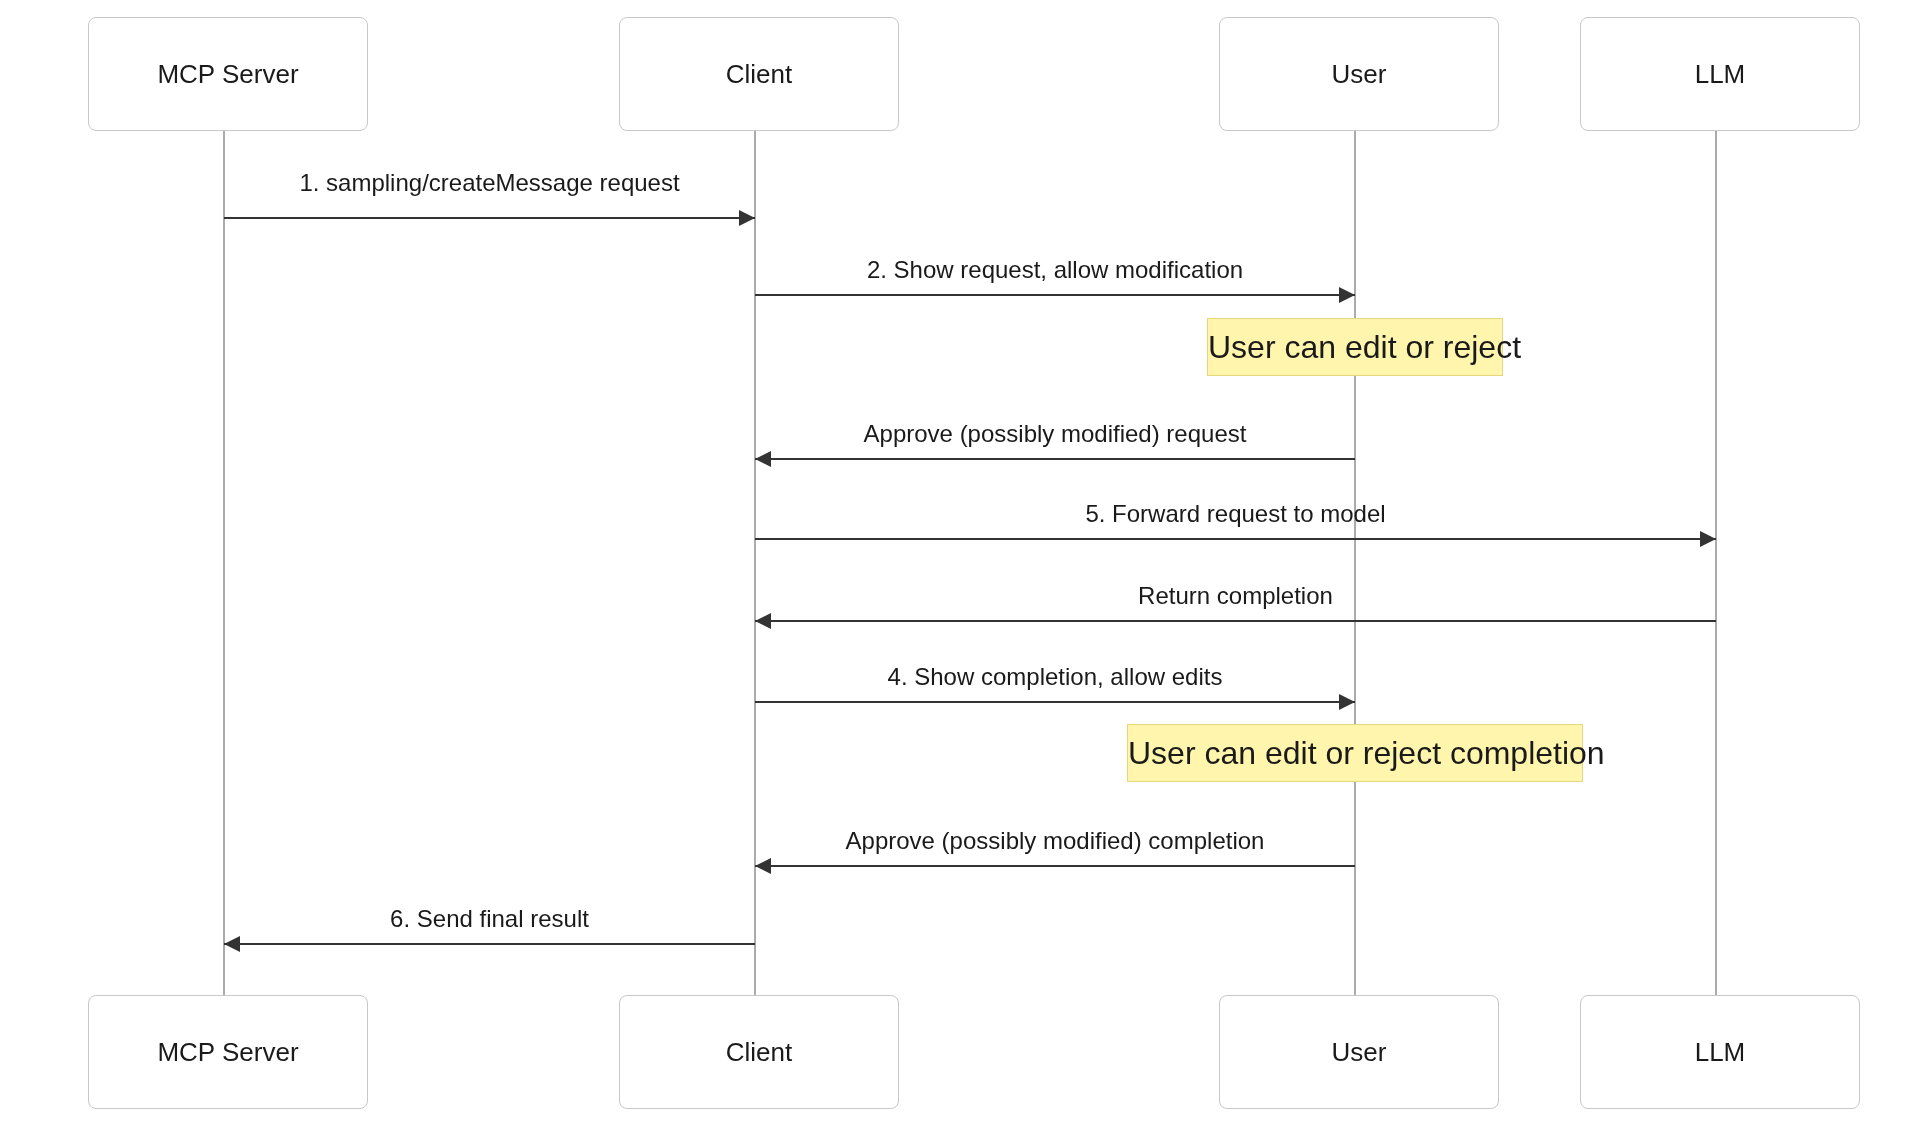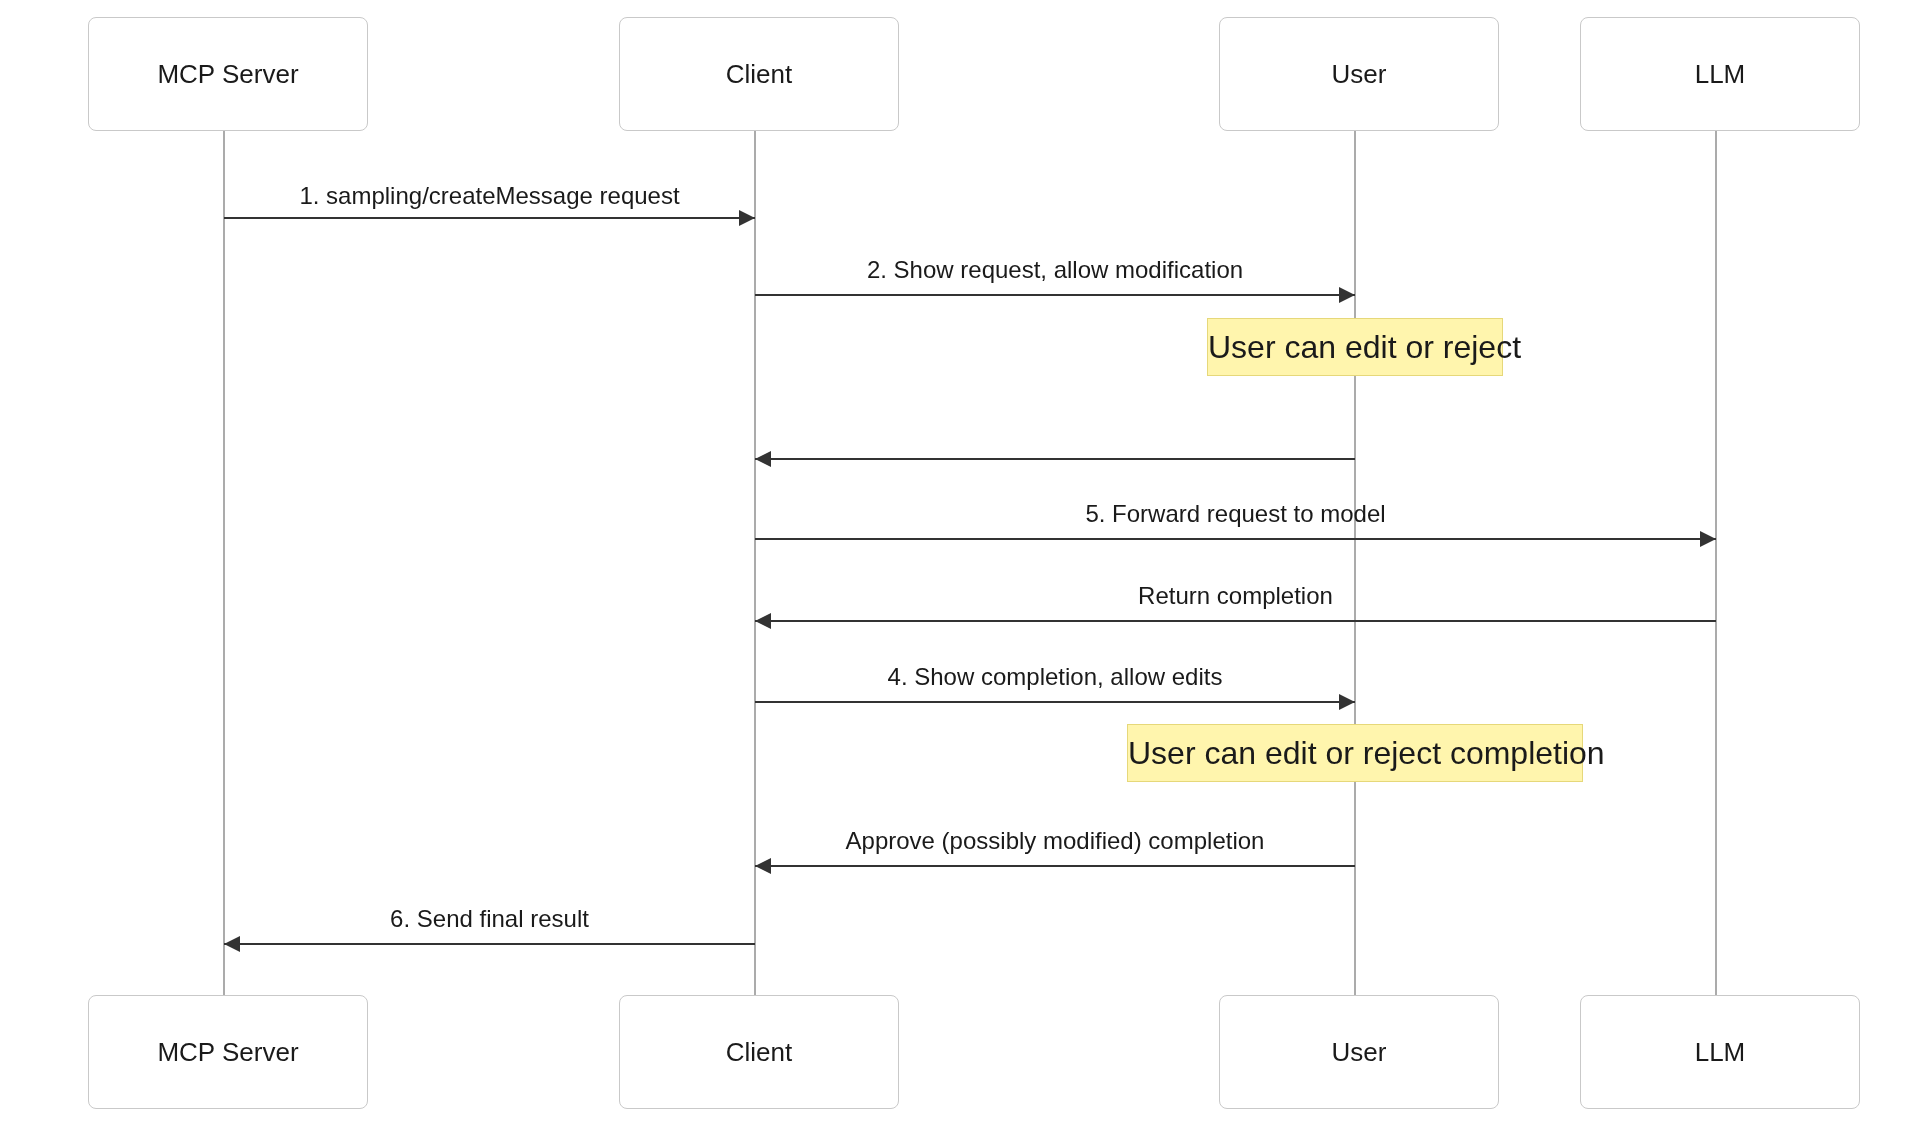--- a/index.html
+++ b/index.html
@@ -105,28 +105,29 @@
     <div class="actor-box" style="left: 1580px; top: 17px;">
       <span>LLM</span>
     </div>
     <div class="actor-box" style="left: 1580px; top: 995px;">
       <span>LLM</span>
     </div>
     <div class="lifeline" style="left: 1715px; top: 131px; height: 864px;"></div>
     <div class="msg-line" style="left: 224px; width: 531px; top: 217px;">
       <span class="arrowhead right"></span>
     </div>
-    <div class="msg-label" style="left: 489.5px; top: 182px;">1. sampling/createMessage request</div>
+    <div class="msg-label" style="left: 489.5px; top: 169px;">1. sampling/createMessage request</div>
     <div class="msg-line" style="left: 755px; width: 600px; top: 294px;">
       <span class="arrowhead right"></span>
     </div>
     <div class="msg-label" style="left: 1055px; top: 256px; text-align: center;">2. Show request, allow modification</div>
     <div class="msg-line" style="left: 755px; width: 600px; top: 458px;">
       <span class="arrowhead left"></span>
     </div>
+    <div class="msg-label" style="left: 1055px; top: 420px;">Approve (possibly modified) request</div>
     <div class="msg-line" style="left: 755px; width: 961px; top: 538px;">
       <span class="arrowhead right"></span>
     </div>
     <div class="msg-label" style="left: 1235.5px; top: 500px;">5. Forward request to model</div>
     <div class="msg-line" style="left: 755px; width: 961px; top: 620px;">
       <span class="arrowhead left"></span>
     </div>
     <div class="msg-label" style="left: 1235.5px; top: 582px;">Return completion</div>
     <div class="msg-line" style="left: 755px; width: 600px; top: 701px;">
       <span class="arrowhead right"></span>

